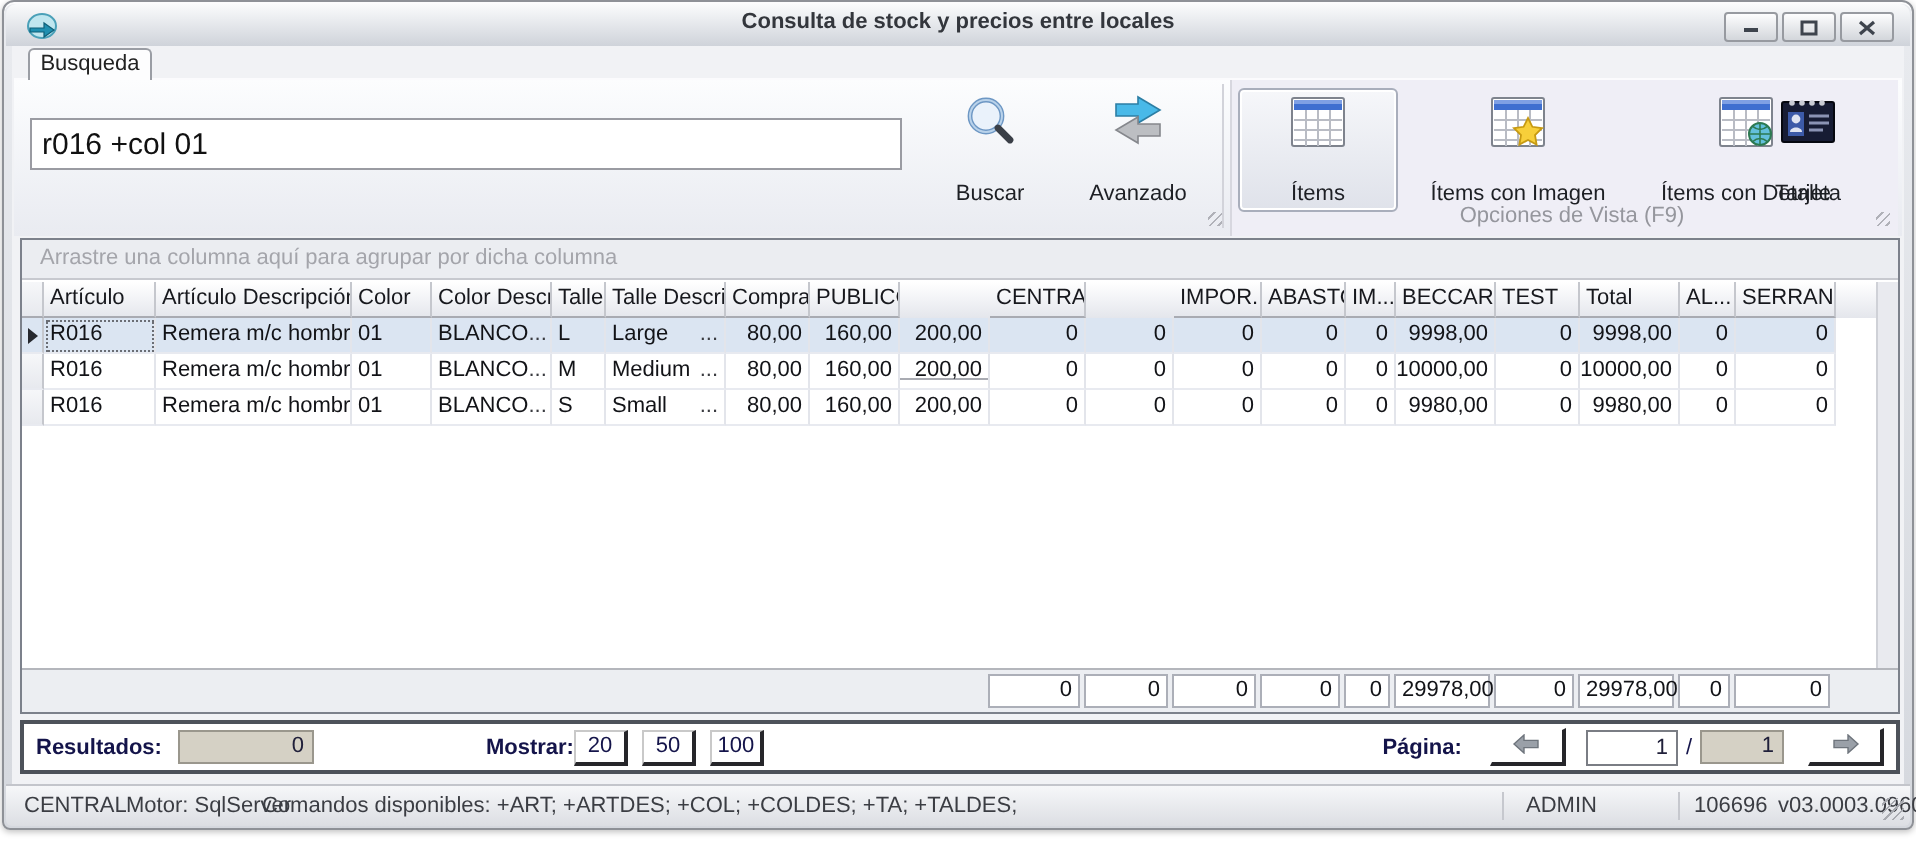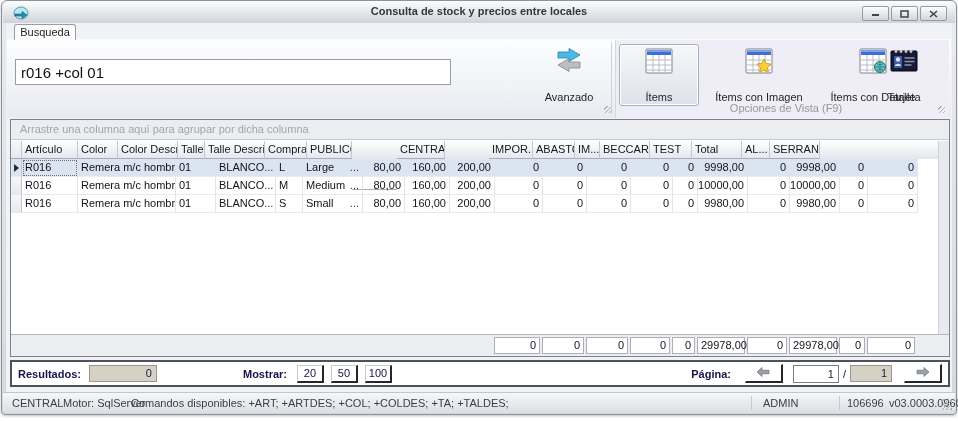--- a/index.html
+++ b/index.html
@@ -109,20 +109,30 @@
       </div>
     </div>
 
     <div class="client">
       <div class="tab">Busqueda</div>
 
       <div class="panel">
         <div class="panel-right"></div>
         <input class="search-input" type="text" value="r016 +col 01" style="">
 
+        <div class="tool-btn" style="left:456px;width:64px;">
+          <span>
+            <svg width="28" height="28" viewBox="0 0 28 28">
+              <circle cx="12" cy="11" r="8" fill="#eaf2fb" stroke="#6d97c4" stroke-width="2.4"></circle>
+              <circle cx="12" cy="11" r="8" fill="none" stroke="#b9d2ea" stroke-width="1"></circle>
+              <line x1="18" y1="17" x2="24" y2="23" stroke="#3a3f47" stroke-width="3.4" stroke-linecap="round"></line>
+            </svg>
+          </span>
+          <span class="lbl">Buscar</span>
+        </div>
 
         <div class="tool-btn" style="left:524px;width:76px;">
           <span>
             <svg width="26" height="26" viewBox="0 0 26 26">
               <path d="M2 5 L13 5 L13 1.5 L24 8 L13 14.5 L13 11 L2 11 Z" fill="#49b9e8" stroke="#2c7ea4" stroke-width="0.8"></path>
               <path d="M24 15 L13 15 L13 11.5 L2 18 L13 24.5 L13 21 L24 21 Z" fill="#bcbec2" stroke="#85878c" stroke-width="0.8"></path>
             </svg>
           </span>
           <span class="lbl">Avanzado</span>
         </div>
@@ -189,20 +199,21 @@
         <div class="grip" style="left:597px;top:66px;"></div>
         <div class="grip" style="left:931px;top:66px;"></div>
       </div>
 
       <div class="grid">
         <div class="group-bar">Arrastre una columna aquí para agrupar por dicha columna</div>
         <div class="g-body" id="grid-host">
             <div class="g-row g-head">
               <div class="g-cell sel" style="width: 11px;"></div>
               <div class="g-cell h" style="width: 56px;">Artículo</div>
+              <div class="g-cell h" style="width: 98px;">Artículo Descripción</div>
               <div class="g-cell h" style="width: 40px;">Color</div>
               <div class="g-cell h" style="width: 60px;">Color Descr...</div>
               <div class="g-cell h" style="width: 27px;">Talle</div>
               <div class="g-cell h" style="width: 60px;">Talle Descrip...</div>
               <div class="g-cell h" style="width: 42px;">Compra</div>
               <div class="g-cell h" style="width: 45px;">PUBLICO</div>
               <div class="g-cell h" style="width: 45px; margin-top: 48px;">MAYOR</div>
               <div class="g-cell h" style="width: 48px;">CENTRAL</div>
               <div class="g-cell h" style="width: 44px; margin-top: 32px;">ALPHA</div>
               <div class="g-cell h" style="width: 44px;">IMPOR...</div>
@@ -416,21 +427,21 @@
             <div class="sum-box" style="width: 48px;">29978,00</div>
             <div class="sum-box" style="width: 26px;">0</div>
             <div class="sum-box" style="width: 48px;">0</div>
           </div>
       </div>
 
       <div class="pager">
         <b style="margin-left:6px;">Resultados:</b>
         <div class="inset-box" style="width:68px;margin-left:8px;">0</div>
         <b style="margin-left:86px;">Mostrar:</b>
-        <div class="size-btn" style="margin-left:10px;">20</div>
+        <div class="size-btn" style="">20</div>
         <div class="size-btn">50</div>
         <div class="size-btn">100</div>
         <b style="margin-left:auto;">Página:</b>
         <div class="nav-btn" style="margin-left:14px;">
           <span>
             <svg width="14" height="10" viewBox="0 0 14 10">
                 <path d="M13 3.2 L6 3.2 L6 0.5 L1 5 L6 9.5 L6 6.8 L13 6.8 Z" fill="#9aa0a8" stroke="#6e747c" stroke-width="0.7"></path>
               </svg>
           </span>
         </div>

